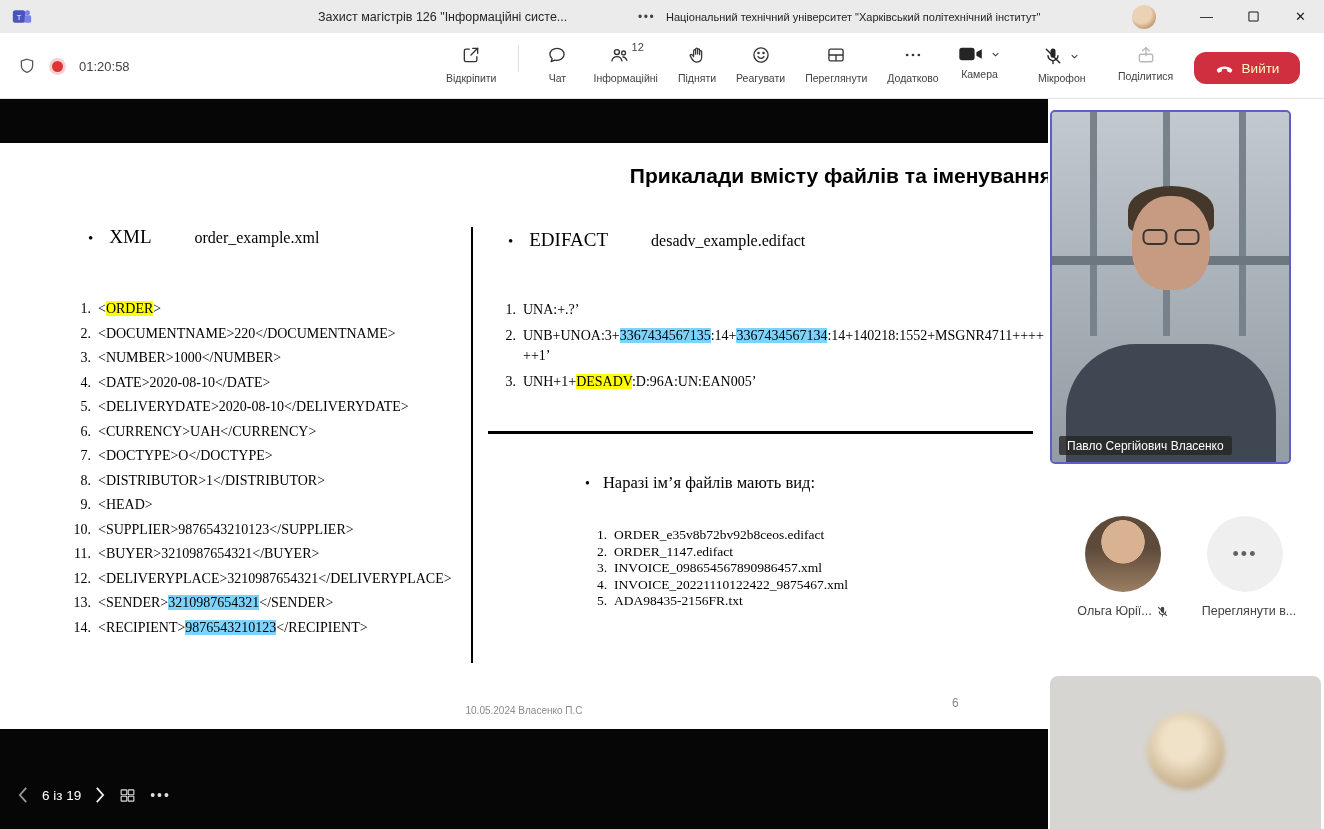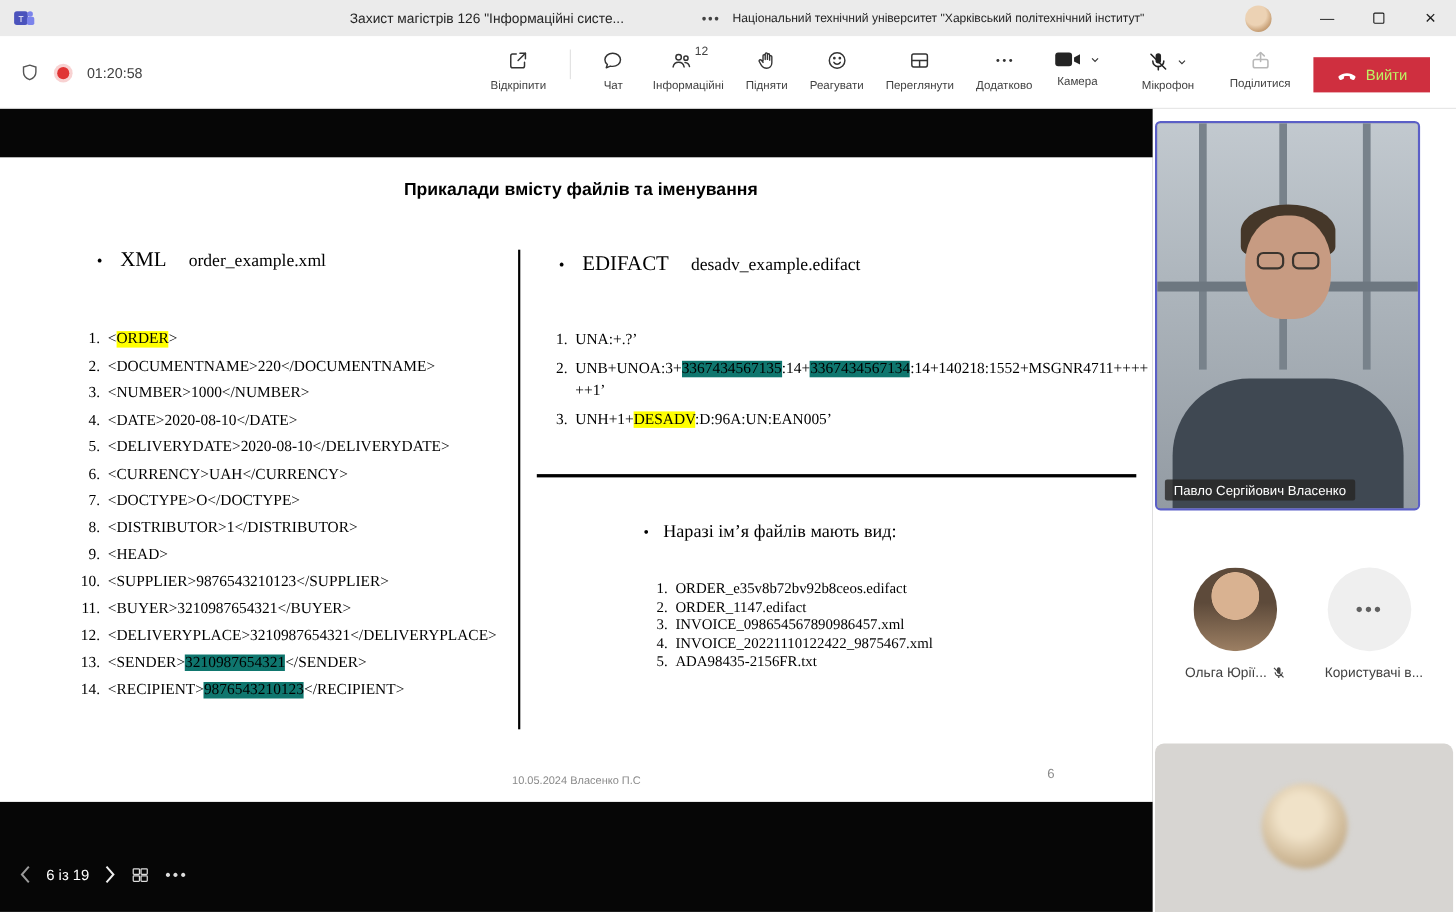--- a/index.html
+++ b/index.html
@@ -29,33 +29,33 @@
   .tb-divider{width:1px;background:#e0e0e0;margin:6px 12px 12px}
   .iconrow{display:flex;align-items:flex-start;height:22px}
   .count-badge{font-size:11px;color:#424242;margin-left:2px;position:relative;top:-4px}
   .devgrp{position:absolute;top:12px;display:flex;flex-direction:column;align-items:center;gap:5px;cursor:pointer}
   .devrow{display:flex;align-items:center;gap:6px}
   .grp-camera{left:958px}
   .grp-mic{left:1038px}
   .grp-share{left:1118px}
   .grp-share .lbl{color:#b3b3b3}
   .devgrp .lbl{font-size:10.5px;color:#424242;white-space:nowrap}
-  .leave-btn{position:absolute;left:1194px;top:19px;width:106px;height:32px;border-radius:0;background:#cf2f3f;color:#bef264;
+  .leave-btn{position:absolute;left:1194px;top:19px;width:106px;height:32px;border-radius:12px;background:#cf2f3f;color:#fef9c3;
              display:flex;align-items:center;justify-content:center;gap:8px;font-size:13.5px;cursor:pointer;border:none}
 
   
   .main{position:absolute;left:0;top:99px;width:1324px;height:730px}
   .stage{position:absolute;left:0;top:0;width:1048px;height:730px;background:#060606}
   .slide{position:absolute;left:0;top:44px;width:1048px;height:586px;background:#fff;color:#000}
 
-  .slide-title{position:absolute;top:21px;left:4px;width:100%;text-align:center;font-size:16px;font-weight:700}
+  .slide-title{position:absolute;top:21px;left:4px;width:100%;text-align:right;font-size:21px;font-weight:700}
   .col-header{position:absolute;display:flex;align-items:baseline;font-family:"Liberation Serif",serif}
   .col-header .bullet{font-size:15px;margin-right:16px}
   .col-header .hlabel{font-size:19px}
-  .col-header .fname{font-size:16px;margin-left:20px}
+  .col-header .fname{font-size:16px;margin-left:43px}
   .xml-header{left:88px;top:83px}
   .edifact-header{left:508px;top:86px}
 
   .seg-list{position:absolute;list-style:none;font-family:"Liberation Serif",serif}
   .seg-list li{display:flex;word-break:break-all}
   .seg-list .num{flex:none;text-align:right;padding-right:7px}
   .xml-list{left:66px;top:156px;width:392px;font-size:14px}
   .xml-list li{line-height:19.5px;margin-bottom:5px}
   .xml-list .num{width:32px}
   .edifact-list{left:484px;top:157px;width:560px;font-size:14px}
@@ -65,21 +65,21 @@
   .naming-list li{line-height:16.5px}
   .naming-list .num{width:38px}
 
   .v-divider{position:absolute;left:471px;top:84px;width:2px;height:436px;background:#000}
   .h-divider{position:absolute;left:488px;top:288px;width:545px;height:2.5px;background:#000}
   .naming-header{position:absolute;left:585px;top:330px;font-family:"Liberation Serif",serif;font-size:16.5px;display:flex;align-items:baseline}
   .naming-header .bullet{margin-right:13px;font-size:14px}
   .slide-footer{position:absolute;left:0;top:562px;width:100%;text-align:center;font-size:10px;color:#8a8a8a;font-family:"Liberation Sans",sans-serif}
   .page-num{position:absolute;left:952px;top:553px;font-size:12px;color:#8a8a8a;font-family:"Liberation Sans",sans-serif}
   .hl-yellow{background:#ffff00}
-  .hl-green{background:#0f766e}
+  .hl-green{background:#7dd3fc}
 
   .stage-nav{position:absolute;left:18px;top:680px;height:32px;display:flex;align-items:center;gap:13px}
   .nav-ind{font-size:13.5px;color:#fff}
   .nav-more{color:#ddd;font-size:14px;letter-spacing:2px;cursor:pointer}
   .nav-btn{display:flex;align-items:center;cursor:pointer}
 
   
   .sidebar{position:absolute;left:1048px;top:0;width:276px;height:730px;background:#fff}
   .speaker-tile{position:absolute;left:2px;top:11px;width:241px;height:354px;border:2.5px solid #5b5fc7;border-radius:5px;overflow:hidden;cursor:pointer;background:#9aa2ab}
   .scene{position:absolute;inset:0;background:linear-gradient(180deg,#c2c9cf 0%,#aeb6bd 40%,#939ba3 100%)}
@@ -434,19 +434,19 @@
       <span>•••</span>
     </div>
 
     <div class="p-label pl-1">
       <span>Ольга Юрії...</span>
       <svg width="13" height="13" viewBox="0 0 24 24" fill="none" stroke="#444" stroke-width="2">
           <rect x="9" y="3" width="6" height="11" rx="3" fill="#444" stroke="none"></rect>
           <path d="M6 11.5a6 6 0 0 0 12 0M12 17.5V21M4 4l16 16"></path>
         </svg>
     </div>
-    <div class="p-label pl-2">Користувачі в...</div>
+    <div class="p-label pl-2">Переглянути в...</div>
 
     <div class="bottom-tile">
       <div class="blur-avatar"></div>
     </div>
   </div>
 </div>
 
 </body></html>

